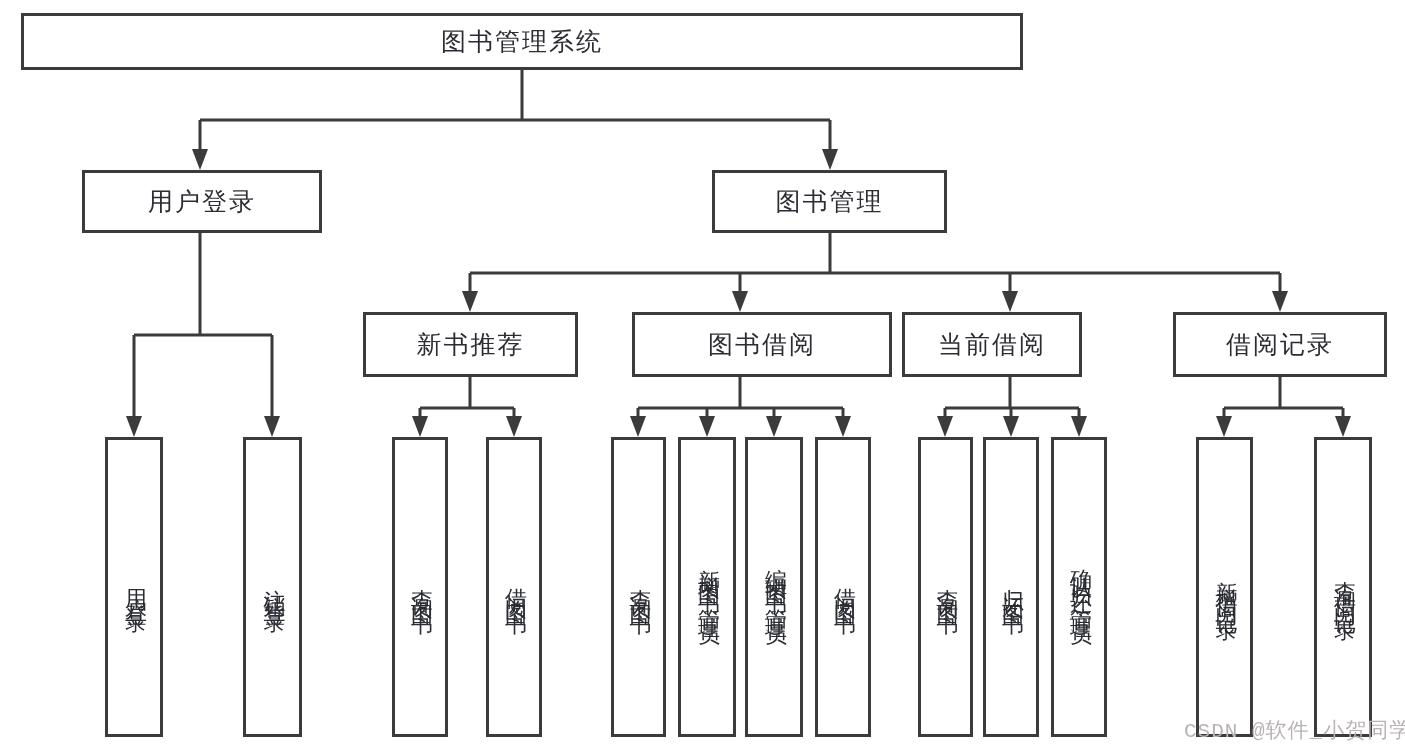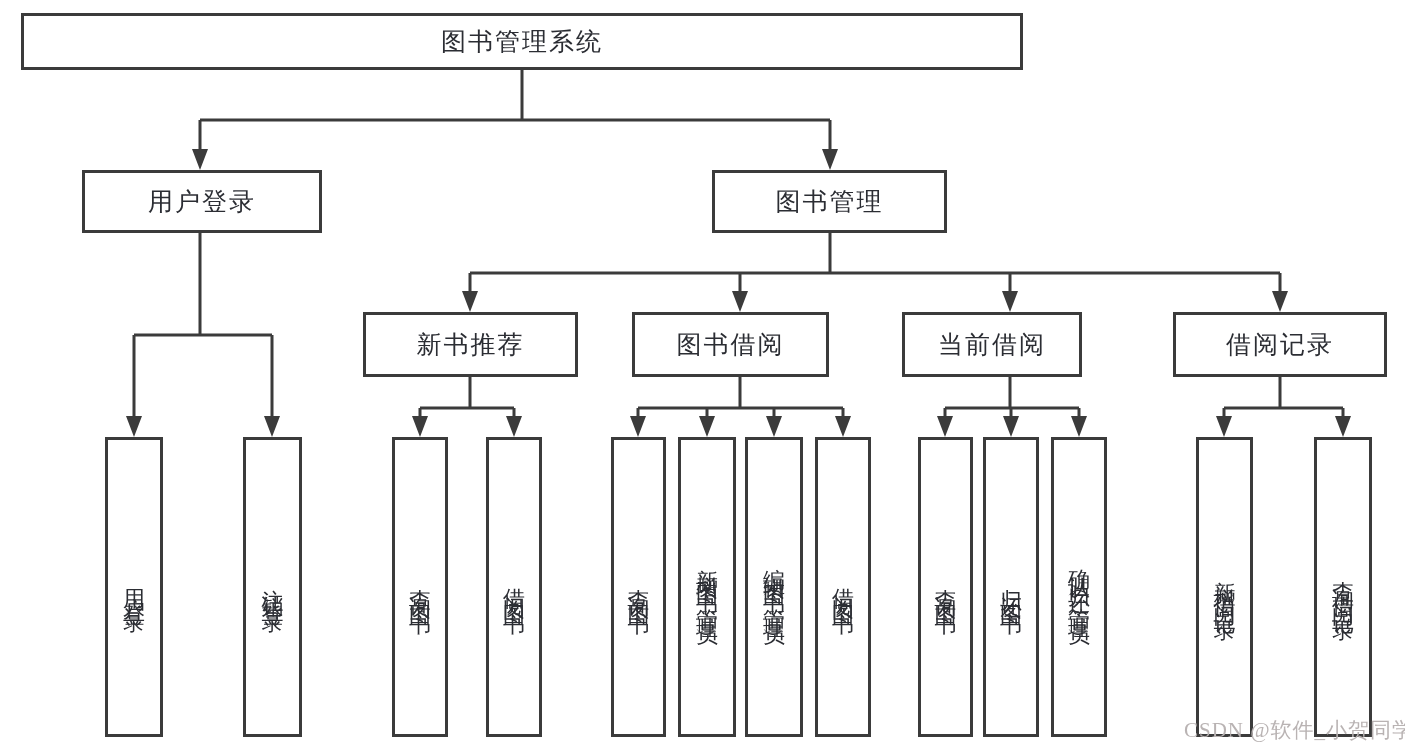--- a/index.html
+++ b/index.html
@@ -1,20 +1,20 @@
 <!DOCTYPE html>
 <html><head>
 <meta charset="utf-8">
 <style>
   html,body{margin:0;padding:0;background:#ffffff;}
   #canvas{
     position:relative;
     width:1405px;height:747px;
     background:#ffffff;
-    font-family:Liberation Serif, serif;
+    font-family:Liberation Mono, monospace;
     overflow:hidden;
   }
   #wires{position:absolute;left:0;top:0;width:1405px;height:747px;}
   .node{
     position:absolute;
     box-sizing:border-box;
     border:3px solid #3b3b3b;
     background:#ffffff;
     display:flex;align-items:center;justify-content:center;
     color:#2b2d33;
@@ -77,21 +77,21 @@
   <div class="node h" style="left:82px;top:170px;width:240px;height:63px">
     <span>用户登录</span>
   </div>
   <div class="node h" style="left:363px;top:312px;width:215px;height:65px">
     <span>新书推荐</span>
   </div>
 
   <div class="node h" style="left:712px;top:170px;width:235px;height:63px">
     <span>图书管理</span>
   </div>
-  <div class="node h" style="left:632px;top:312px;width:197px;height:65px">
+  <div class="node h" style="left:632px;top:312px;width:260px;height:65px">
     <span>图书借阅</span>
   </div>
   <div class="node h" style="left:902px;top:312px;width:180px;height:65px">
     <span>当前借阅</span>
   </div>
   <div class="node h" style="left:1173px;top:312px;width:214px;height:65px">
     <span>借阅记录</span>
   </div>
 
   <div class="node v" style="left:105px;top:437px;width:58px;height:300px">

